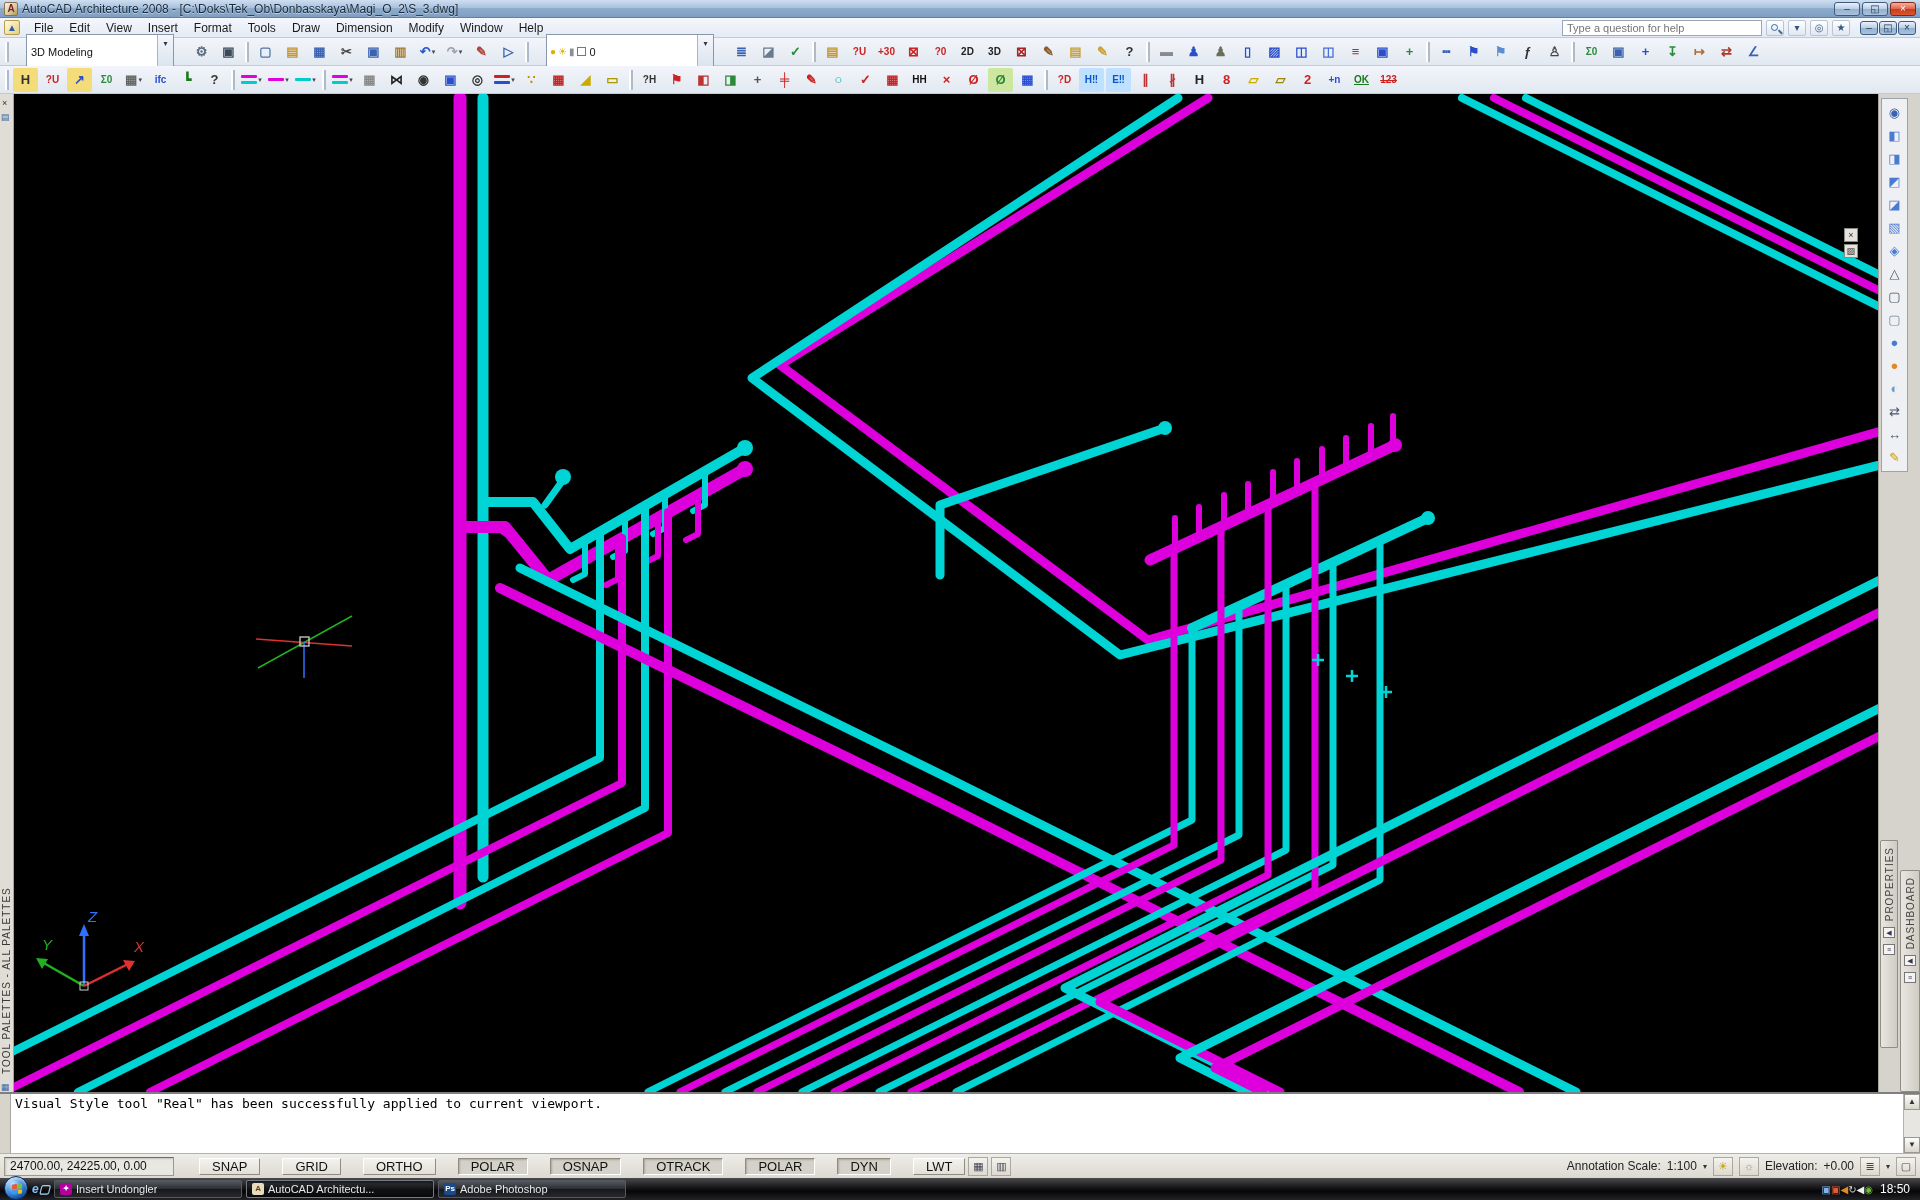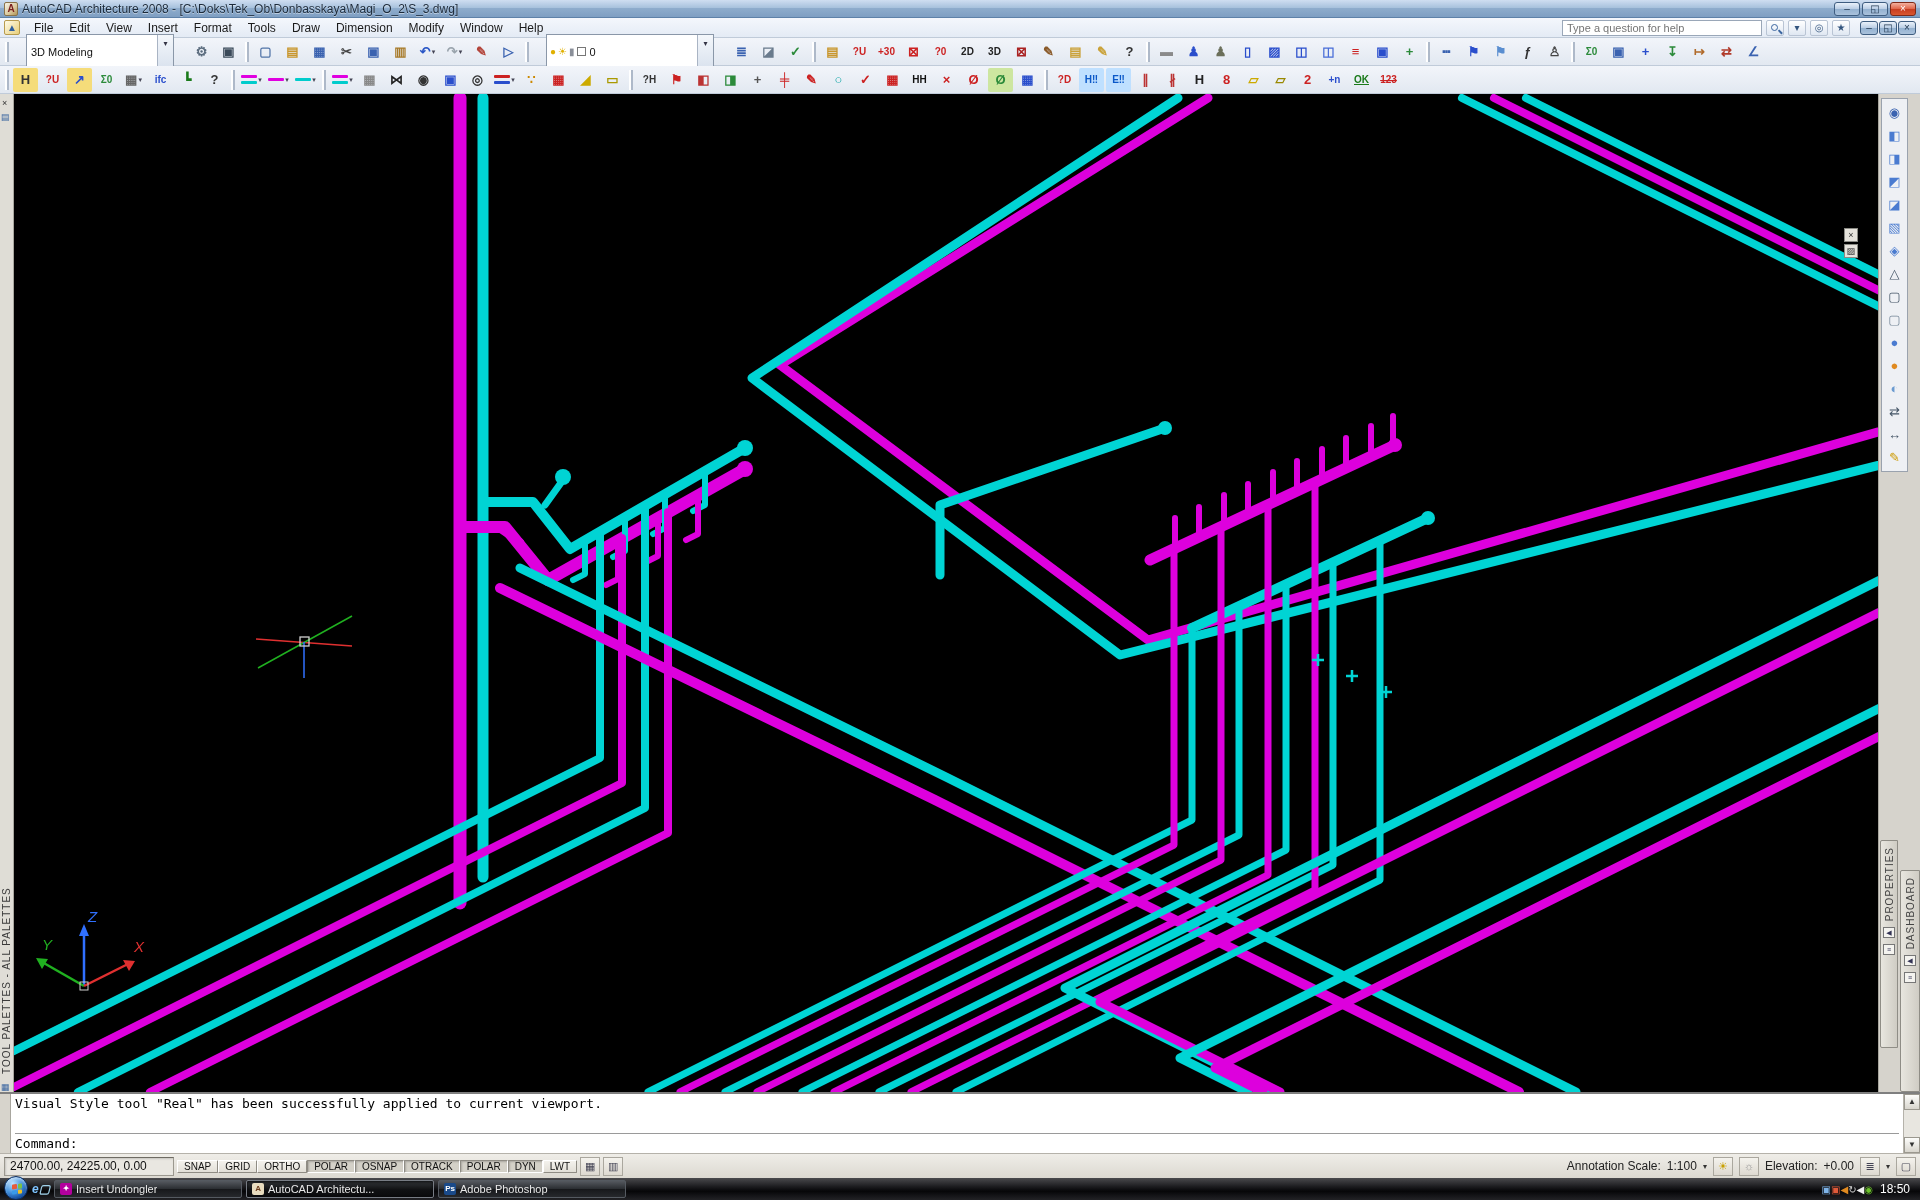--- a/index.html
+++ b/index.html
@@ -102,23 +102,23 @@
   .cmd-scroll { width:17px; background:#e8e6e0; border-left:1px solid #b5b2aa; display:flex; flex-direction:column; justify-content:space-between; }
   .sarrow { height:16px; background:linear-gradient(#fdfdfb,#d8d5cd); border:1px solid #9b988f;
     font-size:8px; text-align:center; line-height:14px; color:#333; }
 
   
   .statusbar { position:absolute; left:0; top:1153px; width:100%; height:25px;
     background:linear-gradient(#efede8,#dcd9d1); border-top:1px solid #b5b2aa;
     display:flex; align-items:center; padding:0 4px; gap:3px; }
   .coords { width:170px; height:19px; border:1px solid #9b988f; border-top-color:#6e6b63; background:#e9e7e1;
     font-size:12px; line-height:17px; padding-left:5px; color:#111; box-shadow:inset 1px 1px 2px rgba(0,0,0,.15); }
-  .sb-btn { height:19px; padding:0 6px; font-size:10px; color:#111; line-height:17px;
+  .sb-btn { height:19px; padding:0 12px; font-size:13px; color:#111; line-height:17px;
     border:1px solid #fff; border-right-color:#8f8c84; border-bottom-color:#8f8c84;
-    background:linear-gradient(#f4f2ed,#e2dfd7); border-radius:1px; }
+    background:linear-gradient(#f4f2ed,#e2dfd7); border-radius:1px;margin-left:22px; }
   .sb-btn.pressed { border:1px solid #8f8c84; border-right-color:#fff; border-bottom-color:#fff;
     background:#d4d1c8; box-shadow:inset 1px 1px 2px rgba(0,0,0,.2); }
   .sb-ico { width:20px; height:19px; border:1px solid #aaa79e; background:linear-gradient(#f4f2ed,#ddd9d0);
     text-align:center; line-height:17px; font-size:11px; color:#445; }
   .sb-right { margin-left:auto; display:flex; align-items:center; gap:6px; }
   .sb-label { font-size:12px; color:#222; }
   .sb-dd { font-size:8px; color:#333; }
 
   
   .taskbar { position:absolute; left:0; top:1178px; width:100%; height:22px;
@@ -710,21 +710,20 @@
       <span class="ticon">◀</span>
       <span class="ticon">≡</span>
     </div>
   </div>
 
   <div class="cmd">
     <div class="cmd-gutter"></div>
     <div class="cmd-body">
       <div class="line">Visual Style tool "Real" has been successfully applied to current viewport.</div>
       <div class="line"></div>
-      <div class="cmd-prompt line">Command:</div>
     </div>
     <div class="cmd-scroll">
       <span class="sarrow">▲</span>
       <span class="sarrow">▼</span>
     </div>
   </div>
 
   <div class="statusbar">
     <div class="coords">24700.00, 24225.00, 0.00</div>
     <span><span class="sb-btn">SNAP</span><span class="sb-btn">GRID</span><span class="sb-btn">ORTHO</span><span class="sb-btn pressed">POLAR</span><span class="sb-btn pressed">OSNAP</span><span class="sb-btn pressed">OTRACK</span><span class="sb-btn pressed">POLAR</span><span class="sb-btn pressed">DYN</span><span class="sb-btn">LWT</span></span>

